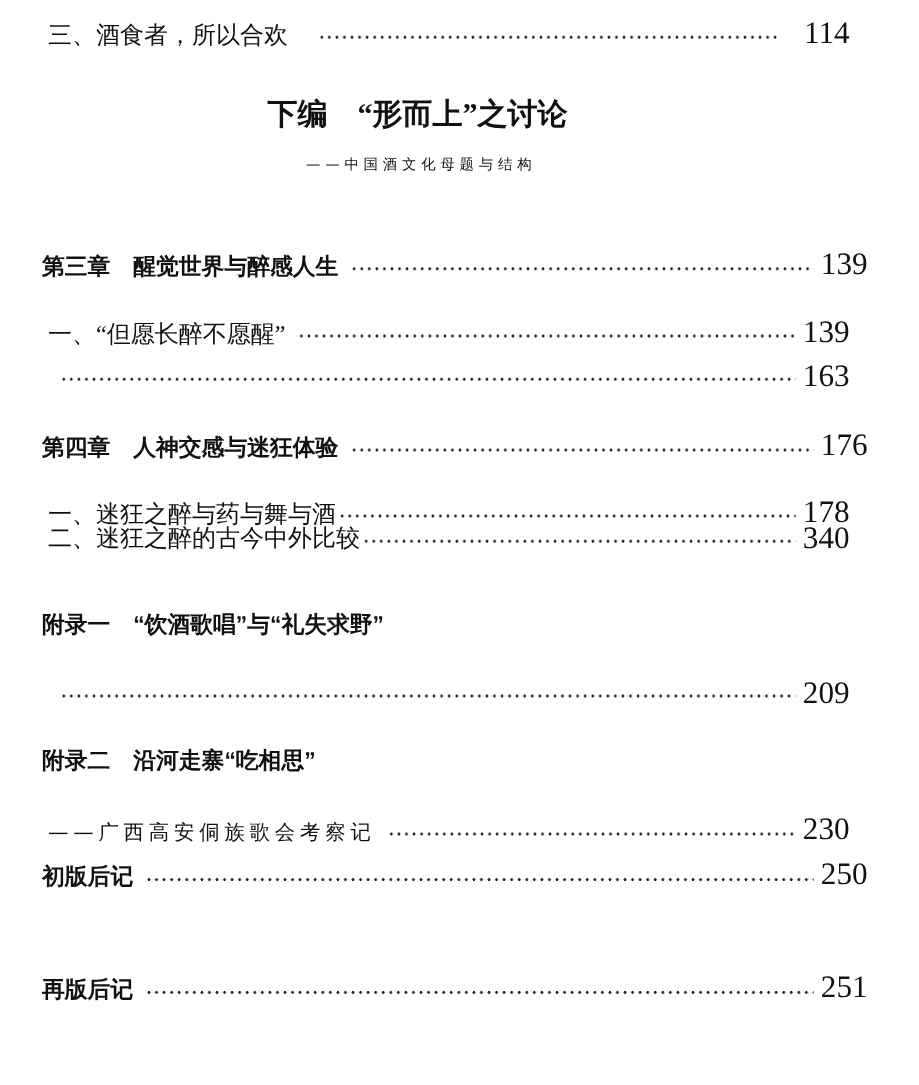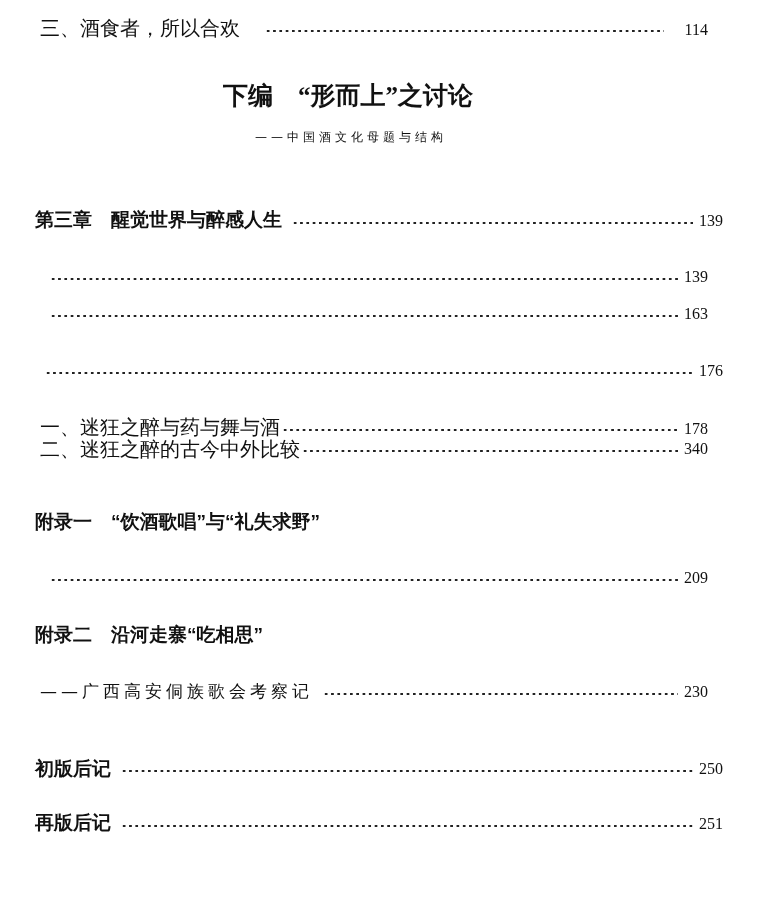--- a/index.html
+++ b/index.html
@@ -17,21 +17,21 @@
   .row .label { flex: 0 0 auto; }
   .row .leader {
     flex: 1 1 auto; margin: 0 6px 0 10px; overflow: hidden;
     height: 4px; align-self: center; position: relative; top: 2px;
     background-image: radial-gradient(circle, #222 1.1px, transparent 1.3px);
     background-size: 6.3px 4px; background-repeat: repeat-x; background-position: left center;
   }
   .row .leader.tight { margin-left: 2px; }
   .row .page {
     flex: 0 0 auto; font-family: "Liberation Serif", "DejaVu Serif", serif;
-    font-weight: normal; font-size: 16px; text-align: right;
+    font-weight: normal; font-size: 26px; text-align: right;
   }
   .sub { left: 40px; width: 668px; }
   .chap { left: 20px; width: 688px; margin-left: 15px; }
   .spaced { letter-spacing: 4px; font-family: "DejaVu Sans", sans-serif; font-size: 17px; font-weight: normal; }
   .part-title {
     position: absolute; left: 223px; top: 80px;
     font-family: Liberation Serif, serif; font-weight: bold;
     font-size: 25px; line-height: 32px; white-space: pre;
   }
   .part-subtitle {
@@ -54,30 +54,32 @@
   <div class="part-title">下编　“形而上”之讨论</div>
   <div class="part-subtitle">——中国酒文化母题与结构</div>
 
   <div class="row chapter chap" style="top:207px;">
     <span class="label">第三章　醒觉世界与醉感人生</span>
     <span class="leader"></span>
     <span class="page">139</span>
   </div>
 
   <div class="row sub" style="top:264px;">
+    <span class="label">一、“但愿长醉不愿醒”</span>
     <span class="leader"></span>
     <span class="page">139</span>
   </div>
 
   <div class="row sub" style="top:301px;">
     <span class="leader"></span>
     <span class="page">163</span>
   </div>
 
   <div class="row chapter chap" style="top:358px;">
+    <span class="label">第四章　人神交感与迷狂体验</span>
     <span class="leader"></span>
     <span class="page">176</span>
   </div>
 
   <div class="row sub" style="top:414px;">
     <span class="label">一、迷狂之醉与药与舞与酒</span>
     <span class="leader tight"></span>
     <span class="page">178</span>
   </div>
 
@@ -99,21 +101,21 @@
   <div class="row chapter chap" style="top:622px;">
     <span class="label">附录二　沿河走寨“吃相思”</span>
   </div>
 
   <div class="row sub" style="top:678px;">
     <span class="label spaced">——广西高安侗族歌会考察记</span>
     <span class="leader"></span>
     <span class="page">230</span>
   </div>
 
-  <div class="row chapter chap" style="top:756px;align-items:flex-end;">
+  <div class="row chapter chap" style="top:716px;">
     <span class="label">初版后记</span>
     <span class="leader"></span>
     <span class="page">250</span>
   </div>
 
   <div class="row chapter chap" style="top:810px;">
     <span class="label">再版后记</span>
     <span class="leader"></span>
     <span class="page">251</span>
   </div>

